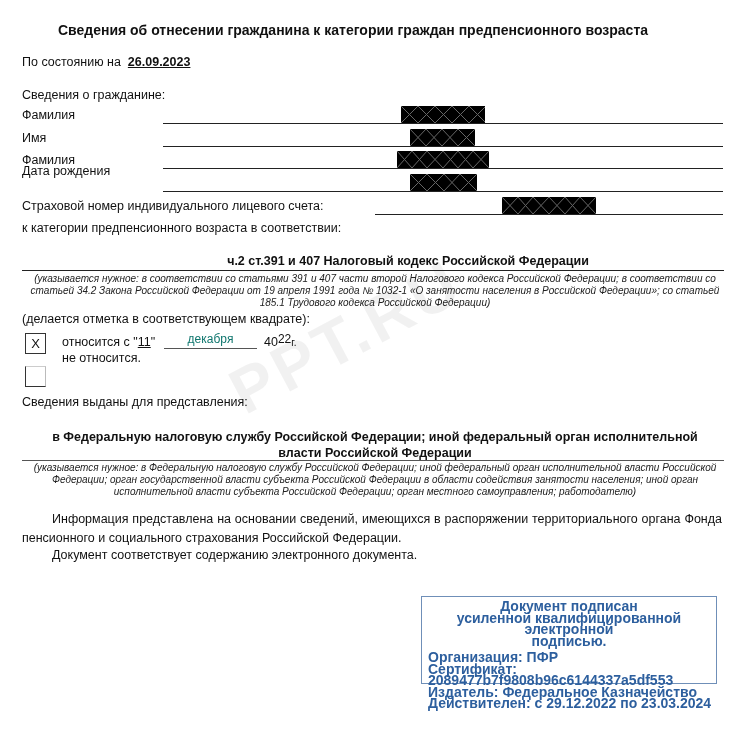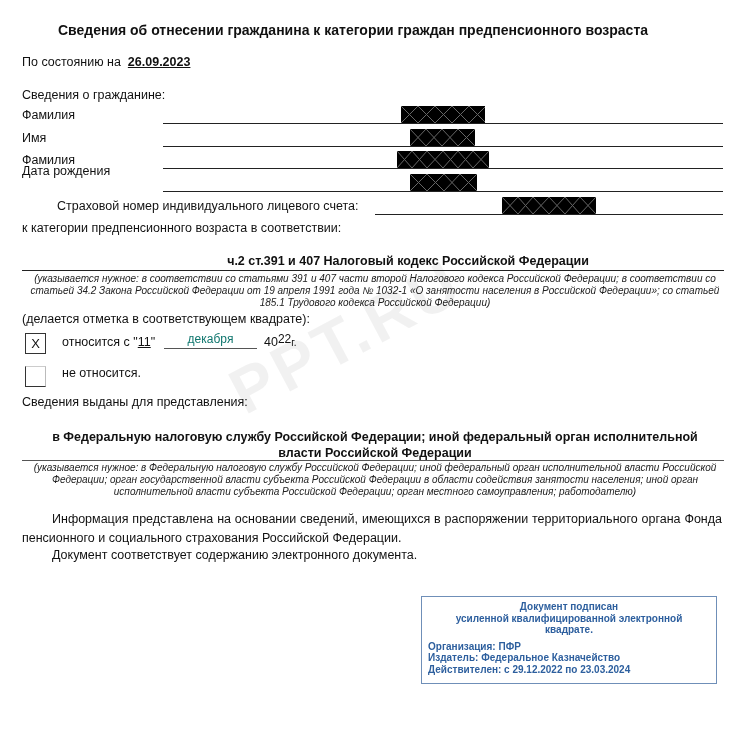--- a/index.html
+++ b/index.html
@@ -11,21 +11,21 @@
   .date-val { font-weight: bold; text-decoration: underline; }
   .line { position: absolute; height: 1px; background: #222; }
   .redact { position: absolute; background: #000; overflow: hidden; }
   .redact svg { display: block; }
   .center-bold { left: 0; width: 750px; text-align: center; font-weight: bold; font-size: 12.5px; }
   .note { font-style: italic; font-size: 10px; text-align: center; line-height: 12px; color: #222; }
   .checkbox { position: absolute; width: 19px; height: 19px; border: 1.3px solid #333;
               font-size: 13px; text-align: center; line-height: 19px; }
   .checkbox.empty { border-top-color: #ccc; border-right-color: #bbb; }
   .stamp { left: 421px; top: 596px; width: 294px; height: 86px; border: 1.5px solid #6f8fb8;
-           color: #2d5f9e; font-weight: bold; font-size: 10px; line-height: 11.5px; }
+           color: #2d5f9e; font-weight: bold; font-size: 14px; line-height: 11.5px; }
   .stamp .head { text-align: center; margin-top: 4px; }
   .stamp .body { margin-top: 5px; padding-left: 6px; }
   .watermark { left: 220px; top: 300px; font-size: 64px; font-weight: bold; color: #000;
                opacity: 0.05; transform: rotate(-28deg); letter-spacing: 4px; }
   .para { font-size: 12.5px; line-height: 19px; }
 </style>
 </head>
 <body>
 
 <div class="abs watermark">PPT.RU</div>
@@ -72,21 +72,21 @@
 <div class="abs t13" style="left:22px; top:164px;">Дата рождения</div>
 <div class="line" style="left:163px; width:560px; top:191px;"></div>
 <div class="redact" style="left:410px; top:174px; width:67px; height:17px;">
   <svg width="67" height="17">
       <g stroke="#666" stroke-width="1" fill="none">
         <path d="M0 0 L17 17 M17 0 L0 17 M17 0 L34 17 M34 0 L17 17 M34 0 L50 17 M50 0 L34 17 M50 0 L67 17 M67 0 L50 17"></path>
       </g>
     </svg>
 </div>
 
-<div class="abs t13" style="left:22px; top:199px;margin-left:35px;">Страховой номер индивидуального лицевого счета:</div>
+<div class="abs t13" style="left:22px; top:199px;">Страховой номер индивидуального лицевого счета:</div>
 <div class="line" style="left:375px; width:348px; top:214px;"></div>
 <div class="redact" style="left:502px; top:197px; width:94px; height:17px;">
   <svg width="94" height="17">
       <g stroke="#666" stroke-width="1" fill="none">
         <path d="M0 0 L16 17 M16 0 L0 17 M16 0 L31 17 M31 0 L16 17 M31 0 L47 17 M47 0 L31 17 M47 0 L63 17 M63 0 L47 17 M63 0 L78 17 M78 0 L63 17 M78 0 L94 17 M94 0 L78 17"></path>
       </g>
     </svg>
 </div>
 
 <div class="abs t13" style="left:22px; top:221px;">к категории предпенсионного возраста в соответствии:</div>
@@ -101,34 +101,35 @@
   <span>относится с</span>
   <span>"</span><span style="text-decoration:underline;">11</span><span>"</span>
 </div>
 <div class="abs" style="left:164px; top:332px; width:93px; text-align:center; font-size:12px; color:#0f766e;">декабря</div>
 <div class="line" style="left:164px; width:93px; top:348px; background:#555;"></div>
 <div class="abs t13" style="left:264px; top:335px; white-space:nowrap;">
   <span>40</span><span style="font-size:12px; position:relative; top:-3px; ">22</span><span style="font-size:10px;">г.</span>
 </div>
 
 <div class="checkbox empty" style="left:25px; top:366px;"></div>
-<div class="abs t13" style="left:62px; top:366px;">не относится.</div>
+<div class="abs t13" style="left:62px; top:351px;">не относится.</div>
 
 <div class="abs t13" style="left:22px; top:395px;">Сведения выданы для представления:</div>
 <div class="abs center-bold" style="left:30px; width:690px; top:429px; line-height:16px;">в Федеральную налоговую службу Российской Федерации; иной федеральный орган исполнительной власти Российской Федерации</div>
 <div class="line" style="left:22px; width:702px; top:460px; background:#555;"></div>
 <div class="abs note" style="left:30px; width:690px; top:462px;">(указывается нужное: в Федеральную налоговую службу Российской Федерации; иной федеральный орган исполнительной власти Российской Федерации; орган государственной власти субъекта Российской Федерации в области содействия занятости населения; иной орган исполнительной власти субъекта Российской Федерации; орган местного самоуправления; работодателю)</div>
 
 <div class="abs para" style="left:22px; width:700px; top:510px; text-indent:30px; text-align:justify;">Информация представлена на основании сведений, имеющихся в распоряжении территориального органа Фонда пенсионного и социального страхования Российской Федерации.</div>
 <div class="abs para" style="left:52px; top:546px;">Документ соответствует содержанию электронного документа.</div>
 
 <div class="abs stamp">
   <div class="head">
     <div>Документ подписан</div>
     <div>усиленной квалифицированной электронной</div>
-    <div>квадрате.</div>
+    <div>подписью.</div>
   </div>
   <div class="body">
     <div>Организация: ПФР</div>
+    <div>Сертификат: 2089477b7f9808b96c6144337a5df553</div>
     <div>Издатель: Федеральное Казначейство</div>
     <div>Действителен: с 29.12.2022 по 23.03.2024</div>
   </div>
 </div>
 
 </body></html>

